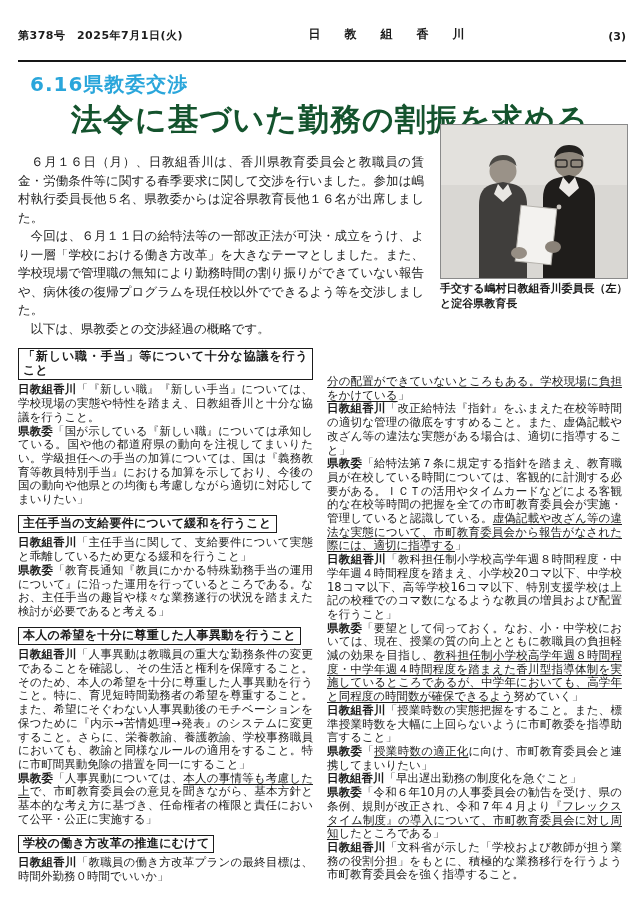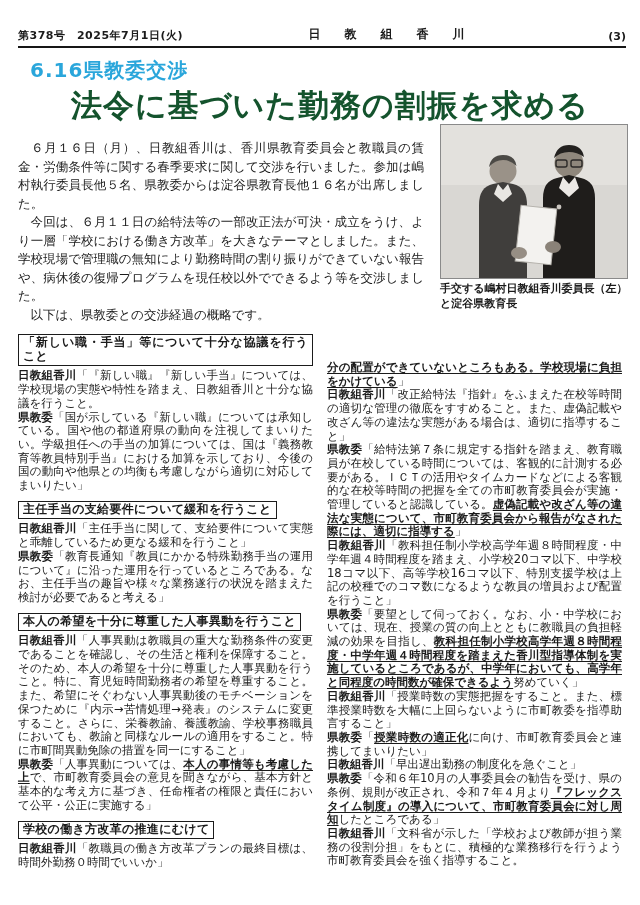--- a/index.html
+++ b/index.html
@@ -4,21 +4,21 @@
 <style>
   html,body{margin:0;padding:0;}
   body{
     width:640px;height:905px;background:#ffffff;color:#1b1b1b;
     font-family:"DejaVu Sans","Liberation Sans",sans-serif;
     position:relative;overflow:hidden;
   }
   
   .header{
     display:flex;justify-content:space-between;align-items:flex-end;
-    margin:26px 14px 0 18px;border-bottom:2px solid #161616;padding-bottom:3px;
+    margin:26px 14px 0 18px;border-bottom:2px solid #161616;padding-bottom:17px;
   }
   .issue-date{font-size:11px;font-weight:bold;letter-spacing:0.5px;}
   .masthead{
     font-family:Liberation Mono, monospace;
     font-size:12px;font-weight:bold;letter-spacing:6px;transform:translateX(-6px);
   }
   .page-no{font-size:11px;font-weight:bold;}
   
   .kicker{
     color:#2aa6db;font-weight:bold;font-size:20px;letter-spacing:1px;
@@ -42,21 +42,21 @@
   .col{width:296px;font-size:11.5px;line-height:13.7px;text-align:justify;}
   .col-right{padding-top:27px;}
   .sec-head{
     display:inline-block;border:1.2px solid #1b1b1b;
     padding:1px 4px 2px 4px;font-weight:bold;font-size:12px;
     margin:8px 0 3px 0;letter-spacing:0.3px;
   }
   .col .sec-head:first-child{margin-top:0;}
   .turn{margin:0;}
   .speaker{font-weight:bold;}
-  .ul{text-decoration:underline;text-underline-offset:2px;font-weight:bold;}
+  .ul{text-decoration:underline;text-underline-offset:2px;}
 </style>
 </head>
 <body>
 
 <div class="header">
   <span class="issue-date">第378号　2025年7月1日(火)</span>
   <span class="masthead">日　教　組　香　川</span>
   <span class="page-no">(3)</span>
 </div>
 

